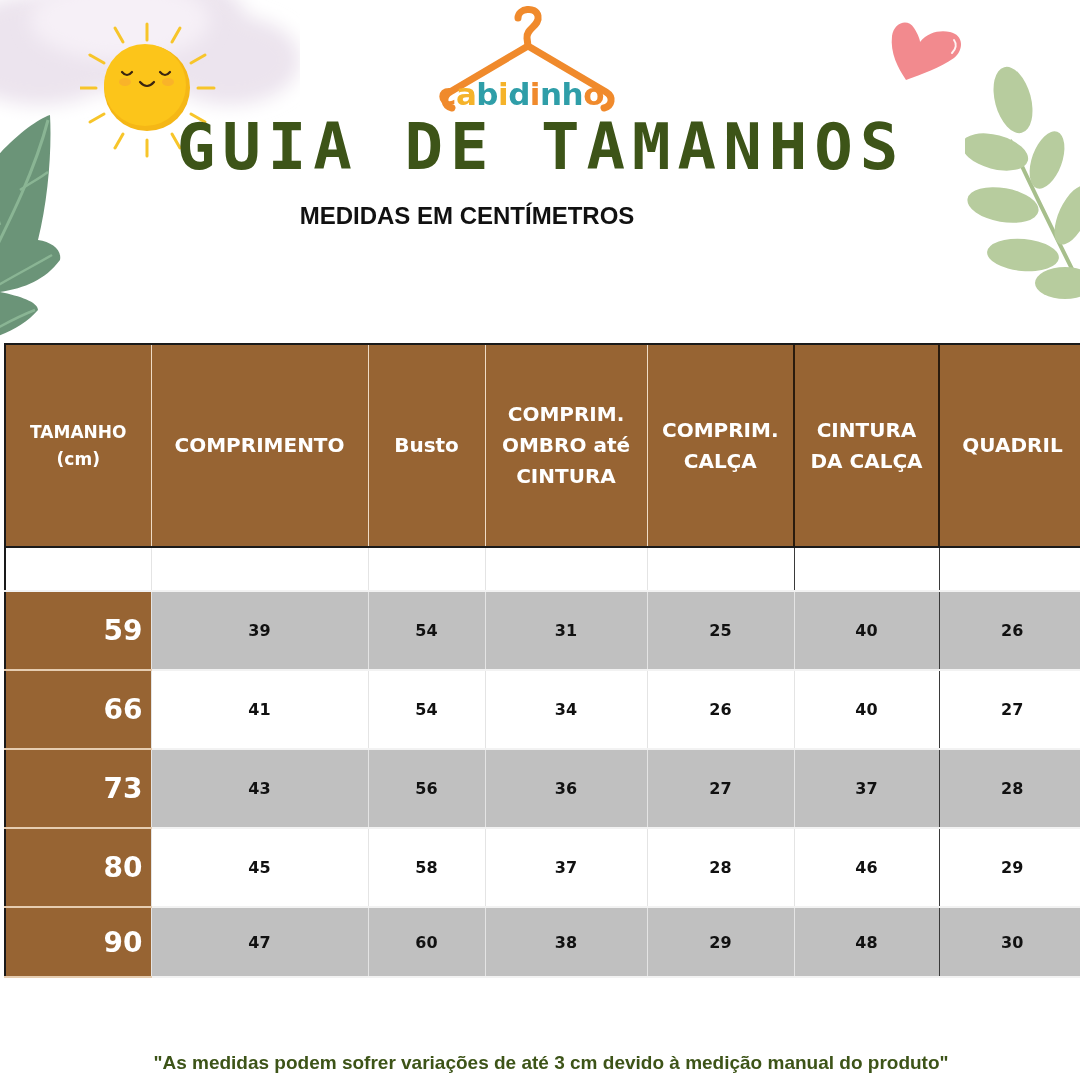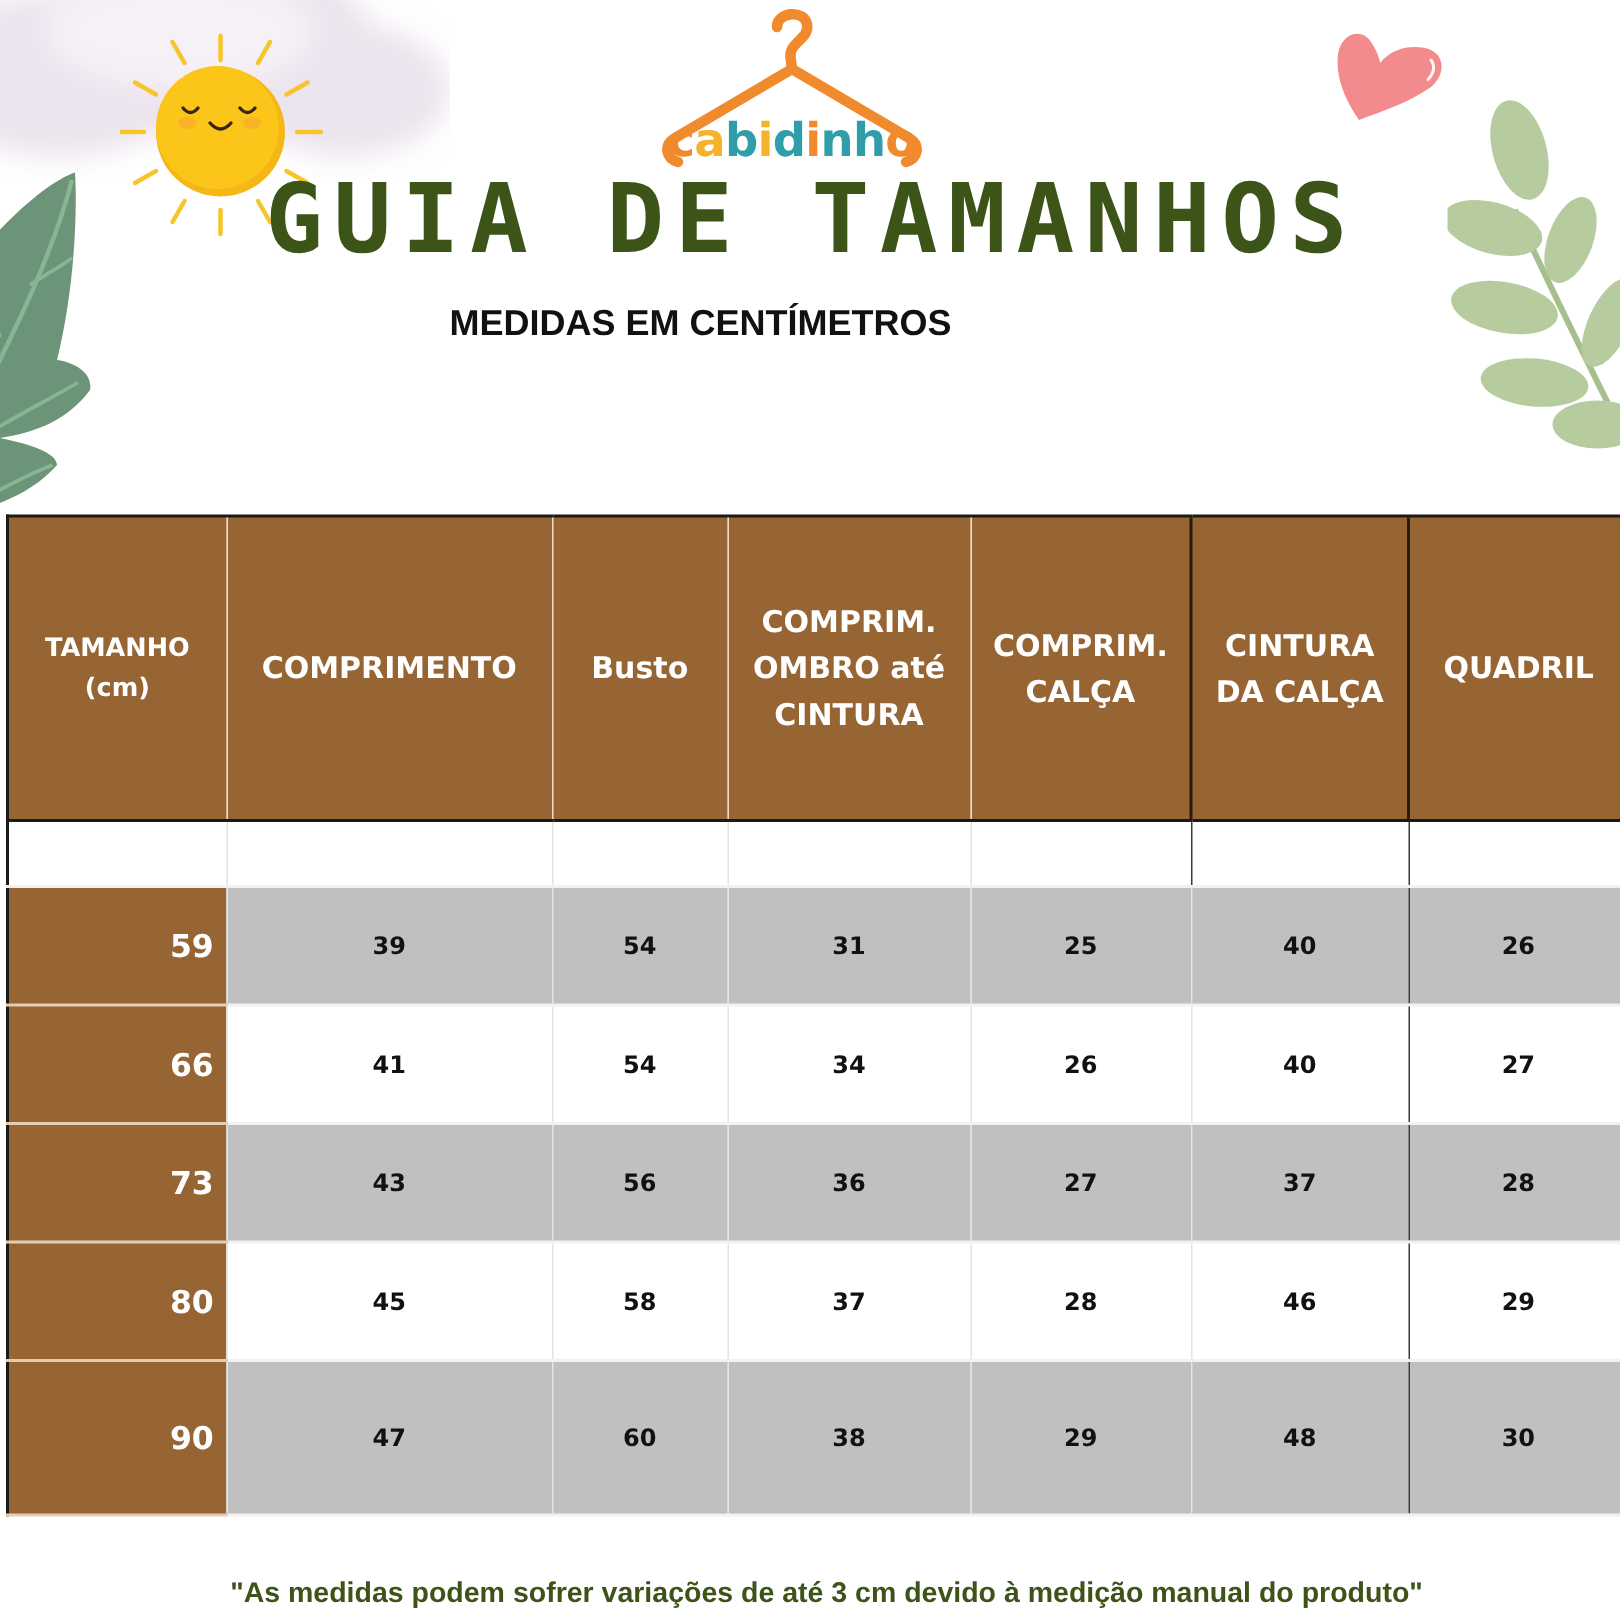--- a/index.html
+++ b/index.html
@@ -9,21 +9,21 @@
   .deco { position: absolute; }
   #cloud { left: -30px; top: -40px; width: 330px; height: 160px; }
   #sun { left: 80px; top: 20px; width: 140px; height: 140px; }
   #leaf-left { left: -10px; top: 110px; width: 90px; height: 235px; }
   #heart { left: 888px; top: 18px; width: 80px; height: 65px; }
   #branch { left: 965px; top: 45px; width: 115px; height: 255px; }
 
   #logo { position: absolute; left: 438px; top: 4px; width: 180px; height: 110px; }
   #logo svg { position: absolute; left: 0; top: 0; }
   #logo-text {
-    position: absolute; left: 0; top: 72px; width: 180px; text-align: center;
+    position: absolute; left: 0; top: 72px; width: 180px; 
     font-family: "DejaVu Sans", sans-serif; font-weight: bold; font-size: 31px; letter-spacing: -0.5px;
   }
 
   #title {
     position: absolute; left: 0; top: 110px; width: 1080px; text-align: center;
     font-family: "DejaVu Sans Mono", monospace; font-weight: bold;
     font-size: 64px; letter-spacing: 7px; color: #3d5418;
     padding-left: 2px;
   }
   #subtitle {
@@ -51,24 +51,24 @@
     color: #111111; border-left: 1px solid #e4e4e4; border-bottom: 2px solid #f2f2f2;
   }
   #size-table td.dark-left { border-left: 1px solid #3a3a3a; }
   #size-table tr.blank td { height: 44px; background: #ffffff; }
   #size-table tr.blank td.col0 { border-left: 2px solid #1a1a1a; }
   #size-table tr.data td { height: 79px; }
   #size-table tr.data.gray td { background: #c0c0c0; }
   #size-table tr.data.white td { background: #ffffff; }
   #size-table tr.data td.size-cell {
     background: #976433 !important; color: #ffffff; text-align: right;
-    padding-right: 8px; font-size: 21px; border-left: 2px solid #1a1a1a;
+    padding-right: 8px; font-size: 28px; border-left: 2px solid #1a1a1a;
     border-bottom: 2px solid #e6cdb1;
   }
-  #size-table tr.data.last td { height: 103px; }
+  #size-table tr.data.last td { height: 70px; }
 
   #footer-note {
     position: absolute; left: 0; top: 1052px; width: 1080px; text-align: center;
     font-family: "Liberation Sans", sans-serif; font-weight: bold; font-size: 19px;
     color: #3d5418; padding-left: 22px;
   }
 </style>
 </head>
 <body>
 

